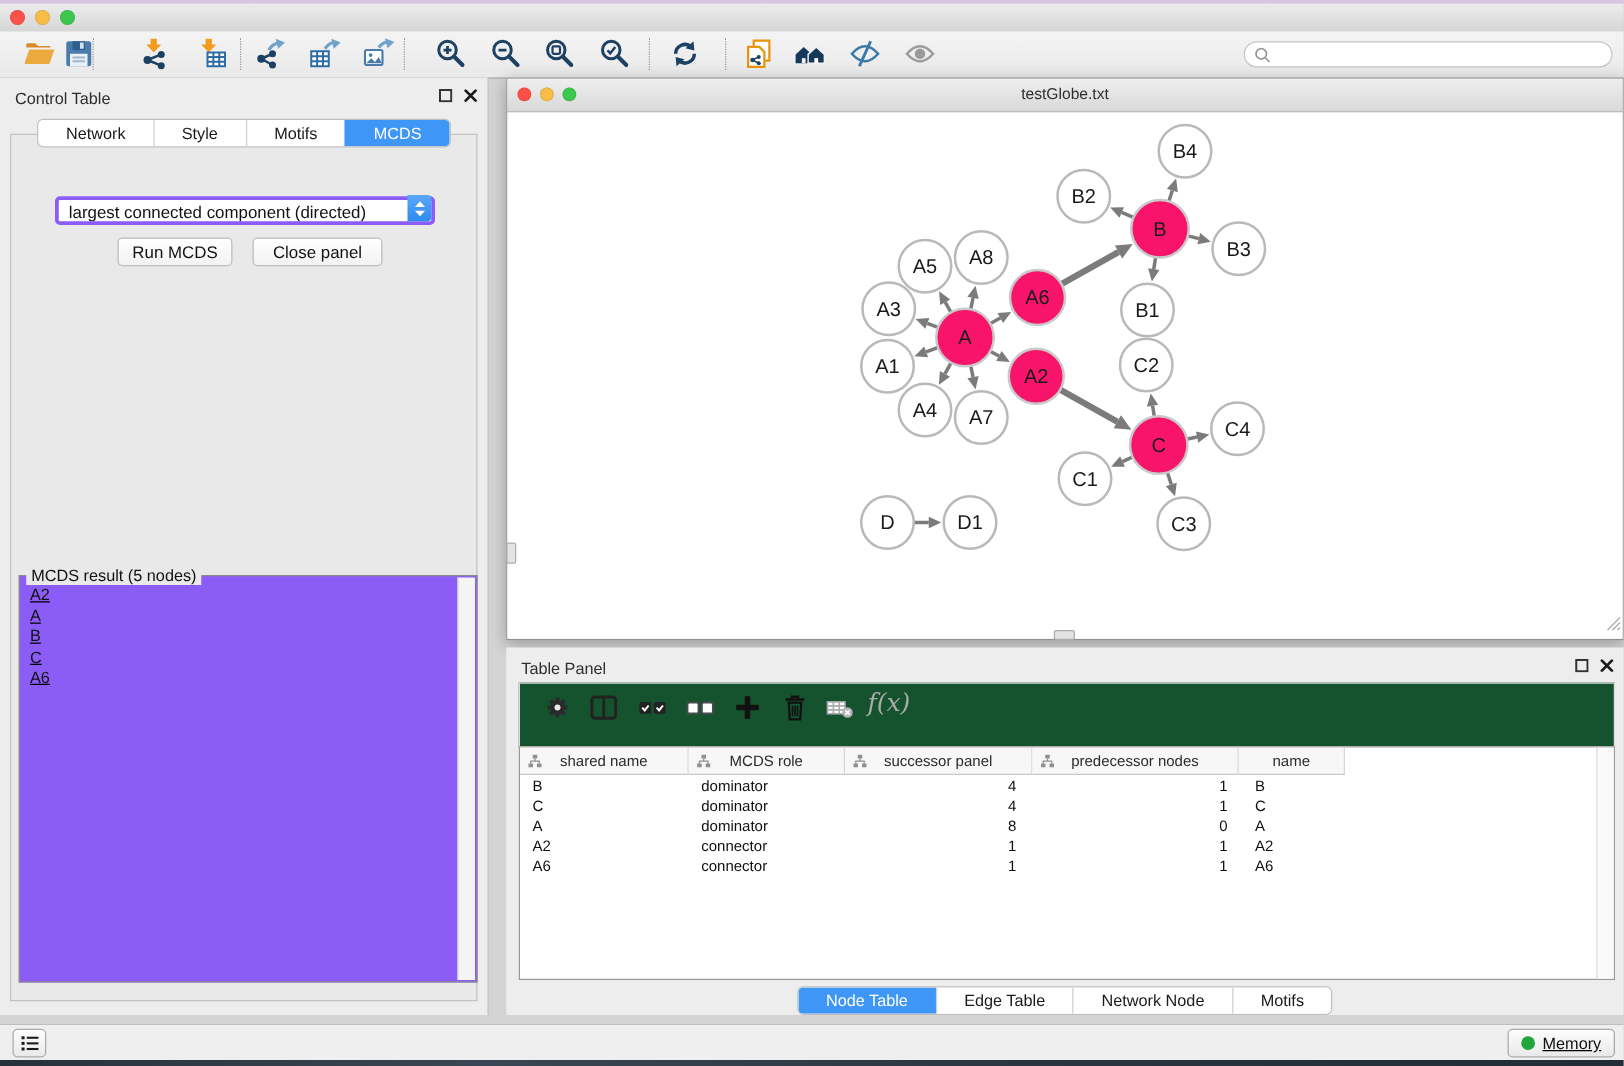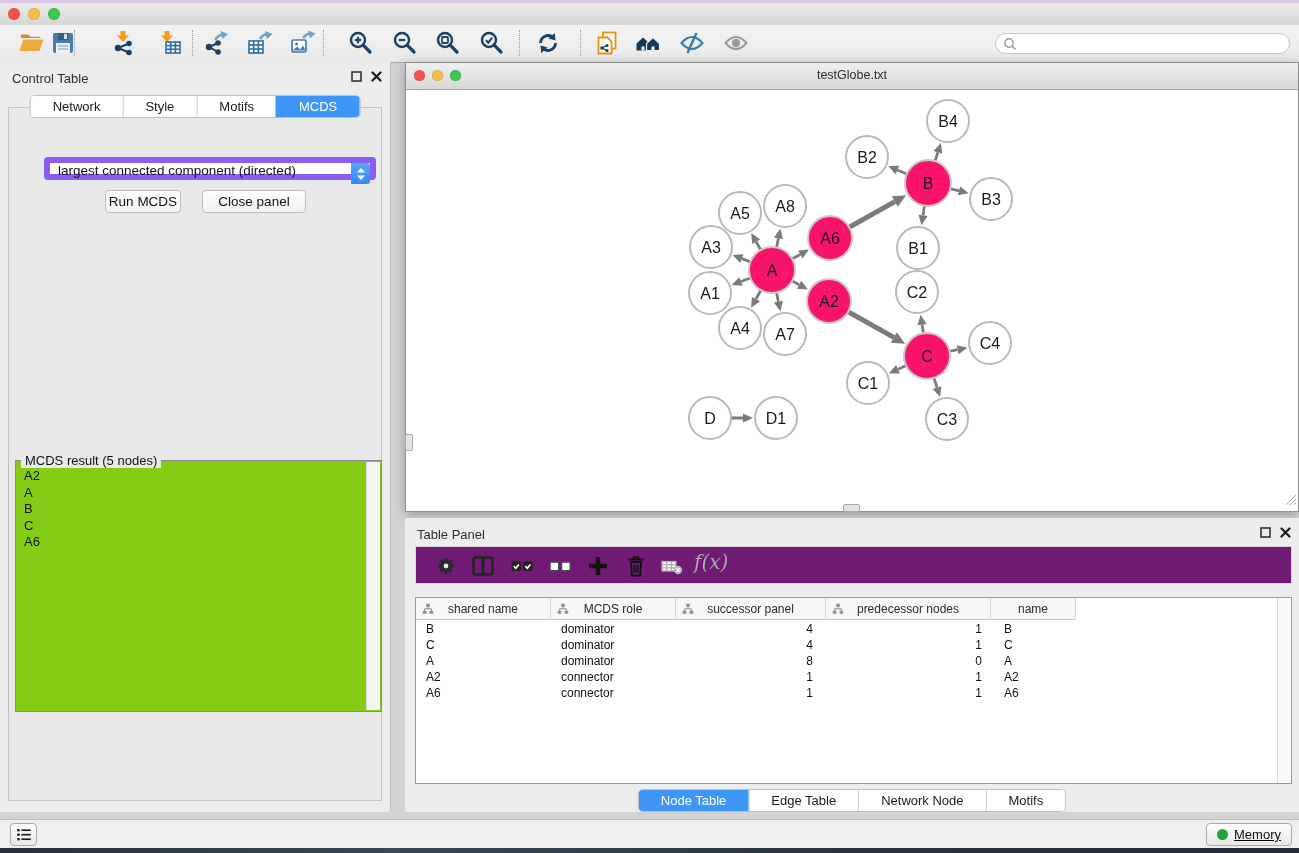--- a/index.html
+++ b/index.html
@@ -34,30 +34,30 @@
   .panel-btns{position:absolute;right:8px;top:9px;display:flex;gap:9px;align-items:center;}
   .panel-btns svg{display:block;}
   .cp-body{position:absolute;left:8px;right:8px;top:45px;bottom:11px;
     background:#E9E9E9;border:1px solid #C2C2C2;}
   .seg-group{display:inline-flex;background:#fff;border:1px solid #BFBFBF;border-radius:5px;overflow:hidden;}
   .seg-tab{padding:3px 22px;font-size:13px;color:#1A1A1A;background:#fff;white-space:nowrap;}
   .seg-tab + .seg-tab{border-left:1px solid #CFCFCF;}
   .seg-tab.active{background:#3E97F6;color:#fff;border-left-color:#3E97F6;}
   .cp-tabs{position:absolute;left:50%;top:33px;transform:translateX(-50%);z-index:2;}
   .opt-label{position:absolute;left:0;right:0;top:28px;text-align:center;font-size:13.5px;color:#111;}
-  .combo{position:absolute;left:35px;top:49px;width:332px;height:23px;background:#fff;
-    border:6px solid #8b5cf6;border-radius:4px;box-sizing:border-box;display:flex;align-items:flex-start;}
+  .combo{position:absolute;left:35px;top:49px;width:304px;height:23px;background:#fff;
+    border:3px solid #8b5cf6;border-radius:4px;box-sizing:border-box;display:flex;align-items:flex-end;}
   .combo .val{flex:1;font-size:13.5px;color:#111;padding-left:8px;white-space:nowrap;overflow:hidden;}
   .combo .stepper{width:19px;height:21px;background:linear-gradient(#5AA7F8,#2E8BF0);
     border-radius:0 3px 3px 0;display:flex;align-items:center;justify-content:center;}
   .btn{position:absolute;height:23px;background:linear-gradient(#FFFFFF,#F2F2F2);
     border:1px solid #BDBDBD;border-radius:4px;font-size:13.5px;color:#111;
     display:flex;align-items:center;justify-content:center;box-sizing:border-box;}
-  .result-box{position:absolute;left:6px;top:352px;width:367px;height:252px;background:#84cc16;
-    border:1px solid #8A8A8A;box-sizing:border-box;}
+  .result-box{position:absolute;left:6px;top:352px;width:367px;height:326px;background:#8b5cf6;
+    border:1px solid #8A8A8A;box-sizing:border-box;text-decoration:underline;}
   .result-box .legend{position:absolute;top:-8px;left:5px;background:#E9E9E9;padding:0 4px;
     font-size:13px;color:#111;}
   .result-list{padding:7px 8px;font-size:13px;color:#111;line-height:16.5px;}
   .result-scroll{position:absolute;top:1px;bottom:1px;right:1px;width:13px;background:#F4F4F4;
     border-left:1px solid #DCDCDC;}
   
   .net-window{position:absolute;left:405px;top:62px;width:894px;height:450px;background:#fff;
     border:1px solid #8F8F8F;box-sizing:border-box;box-shadow:0 3px 12px rgba(0,0,0,.28);}
   .nw-titlebar{position:absolute;left:0;top:0;right:0;height:26px;
     background:linear-gradient(#EFEFEF,#D8D8D8);border-bottom:1px solid #A8A8A8;}
@@ -65,21 +65,21 @@
   .nw-lights{position:absolute;left:8px;top:7px;display:flex;gap:7px;}
   .nw-lights .light{width:11px;height:11px;}
   .nw-canvas{position:absolute;left:0;top:27px;right:0;bottom:0;background:#fff;overflow:hidden;}
   .grip{position:absolute;right:1px;bottom:1px;}
   .edge-mark-left{position:absolute;left:-1px;top:371px;width:6px;height:15px;background:#E3E3E3;
     border:1px solid #ABABAB;border-radius:2px;}
   .edge-mark-bottom{position:absolute;left:437px;bottom:-1px;width:15px;height:6px;background:#E3E3E3;
     border:1px solid #ABABAB;border-radius:2px;}
   
   .table-panel{position:absolute;left:405px;top:518px;width:894px;height:294px;background:#EDEDED;box-sizing:border-box;}
-  .tp-toolbar{position:absolute;left:10px;right:7px;top:28px;height:38px;background:#701a75;
+  .tp-toolbar{position:absolute;left:10px;right:7px;top:28px;height:52px;background:#14532d;
     border:1px solid #D9D9D9;box-sizing:border-box;}
   .tp-tbtn{position:absolute;top:6px;width:26px;height:26px;}
   .tp-tbtn svg{width:26px;height:26px;display:block;}
   .fx{position:absolute;top:3px;font-family:"DejaVu Serif",serif;font-style:italic;
     font-size:20px;color:#ABABAB;}
   .tp-table{position:absolute;left:10px;top:79px;width:877px;height:187px;background:#fff;
     border:1px solid #9A9A9A;box-sizing:border-box;overflow:hidden;}
   .th-row{position:absolute;left:0;top:0;height:23px;display:flex;}
   .th-cell{position:relative;height:22px;background:#F7F7F7;border-right:1px solid #D6D6D6;
     border-bottom:1px solid #C9C9C9;display:flex;align-items:center;justify-content:center;
@@ -295,21 +295,21 @@
   <div class="cp-body">
     <div class="combo">
       <span class="val">largest connected component (directed)</span>
       <span class="stepper">
         <svg width="12" height="16" viewBox="0 0 12 16">
           <path d="M2 6.5L6 2l4 4.5z" fill="#fff"></path>
           <path d="M2 9.5L6 14l4-4.5z" fill="#fff"></path>
         </svg>
       </span>
     </div>
-    <div class="btn" style="left:96px;top:82px;width:76px">
+    <div class="btn" style="left:85px;top:82px;width:92px">
       <span>Run MCDS</span>
     </div>
     <div class="btn" style="left:193px;top:82px;width:104px">
       <span>Close panel</span>
     </div>
     <div class="result-box">
       <span class="legend">MCDS result (5 nodes)</span>
       <div class="result-list">
         <div>A2</div>
         <div>A</div>

